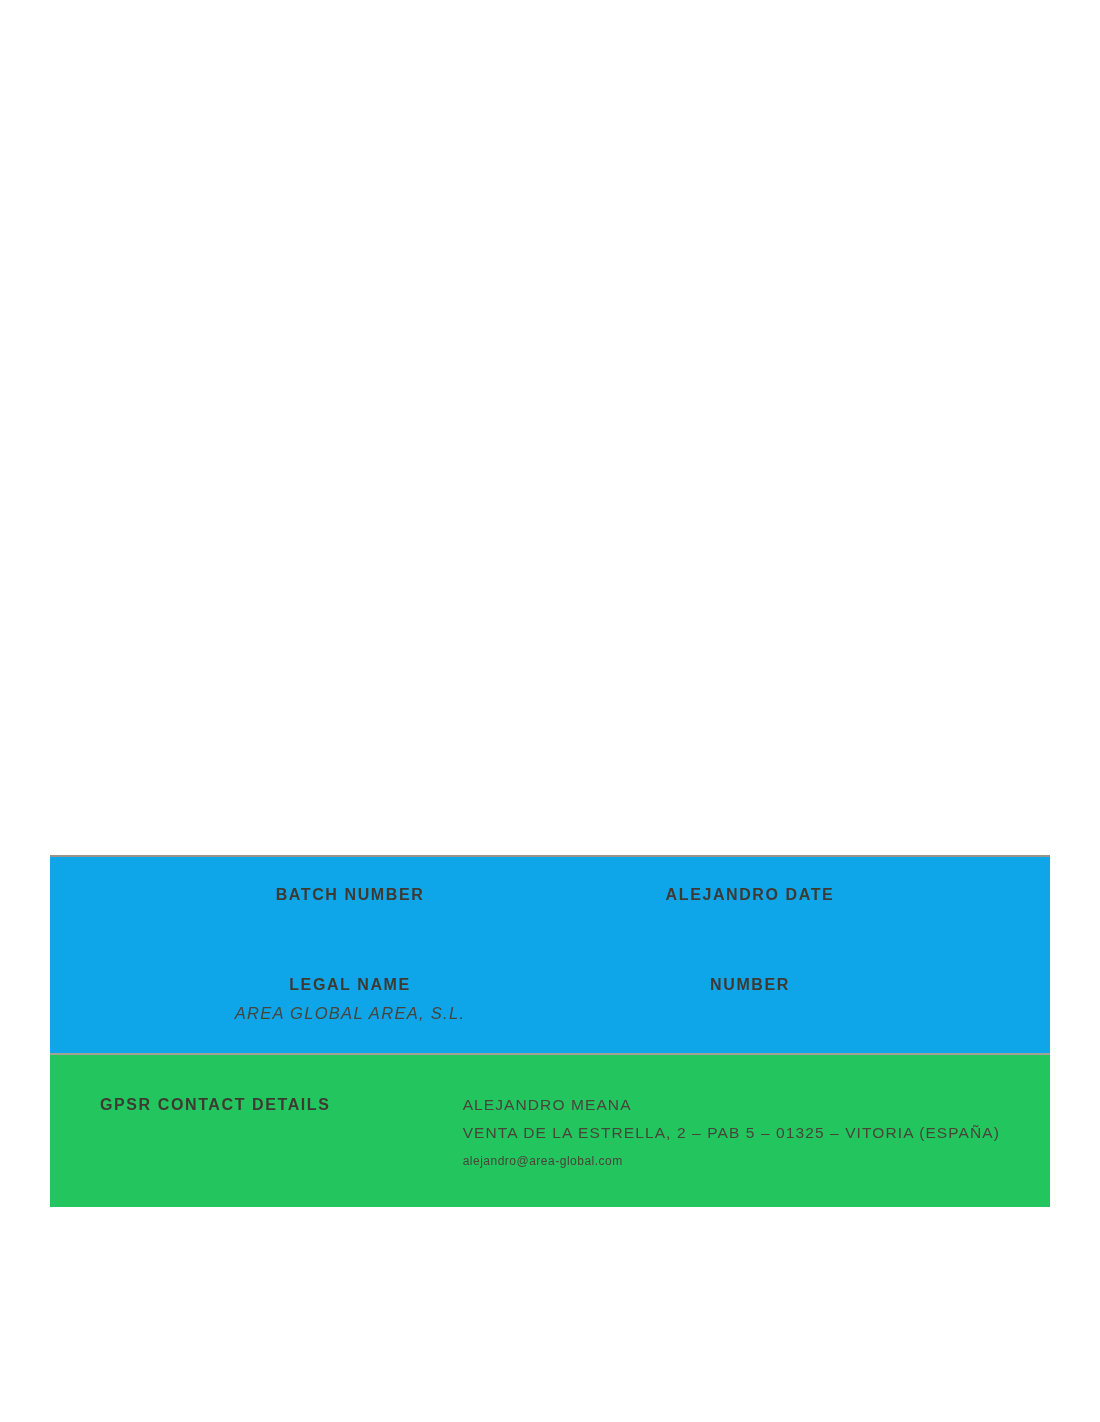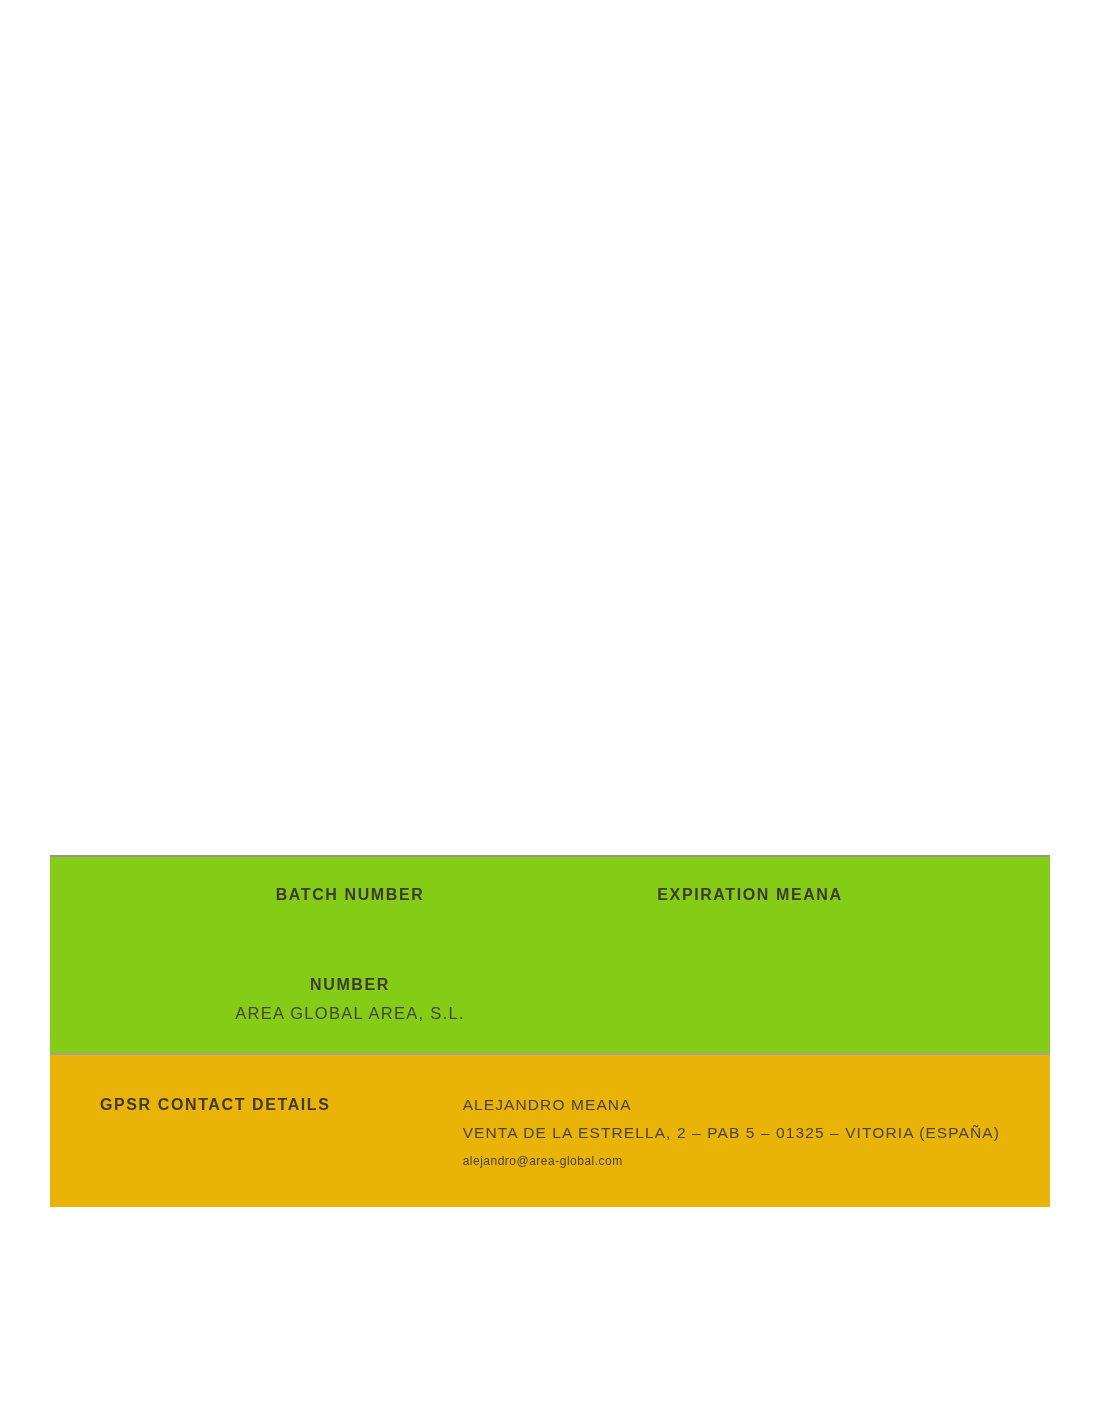--- a/index.html
+++ b/index.html
@@ -17,21 +17,21 @@
     overflow: hidden;
   }
   .product-info {
     position: absolute;
     left: 50px;
     top: 855px;
     width: 1000px;
   }
   
   .info-grid {
-    background: #84cc16;
+    background: #0ea5e9;
     border-top: 2px solid #98948a;
     height: 198px;
     padding: 28px 100px 0 100px;
   }
   .row { display: flex; }
   .cell { width: 50%; text-align: center; white-space: nowrap; }
   .field-label {
     font-size: 16px;
     font-weight: 700;
     letter-spacing: 1.6px;
@@ -39,24 +39,24 @@
     line-height: 20px;
   }
   .field-value {
     font-size: 16.5px;
     font-weight: 400;
     letter-spacing: 1.3px;
     color: #49443a;
     line-height: 20px;
   }
   .row-values-empty { height: 70px; }
-  .row-3 { margin-top: 8px; }
+  .row-3 { margin-top: 8px; font-style: italic; }
   
   .gpsr {
-    background: #eab308;
+    background: #22c55e;
     border-top: 2px solid #a6a193;
     height: 154px;
     padding: 36px 50px;
     display: flex;
     justify-content: space-between;
     align-items: flex-start;
   }
   .gpsr-label {
     font-size: 16px;
     font-weight: 700;
@@ -80,27 +80,28 @@
 </style>
 </head>
 <body>
 
 <div class="page">
   <section class="product-info">
 
     <div class="info-grid">
       <div class="row row-1">
         <div class="cell field-label">BATCH NUMBER</div>
-        <div class="cell field-label">EXPIRATION MEANA</div>
+        <div class="cell field-label">ALEJANDRO DATE</div>
       </div>
       <div class="row row-values-empty">
         <div class="cell field-value"></div>
         <div class="cell field-value"></div>
       </div>
       <div class="row row-2">
+        <div class="cell field-label">LEGAL NAME</div>
         <div class="cell field-label">NUMBER</div>
       </div>
       <div class="row row-3">
         <div class="cell field-value">AREA GLOBAL AREA, S.L.</div>
       </div>
     </div>
 
     <div class="gpsr">
       <div class="gpsr-label">GPSR CONTACT DETAILS</div>
       <div class="gpsr-contact">

